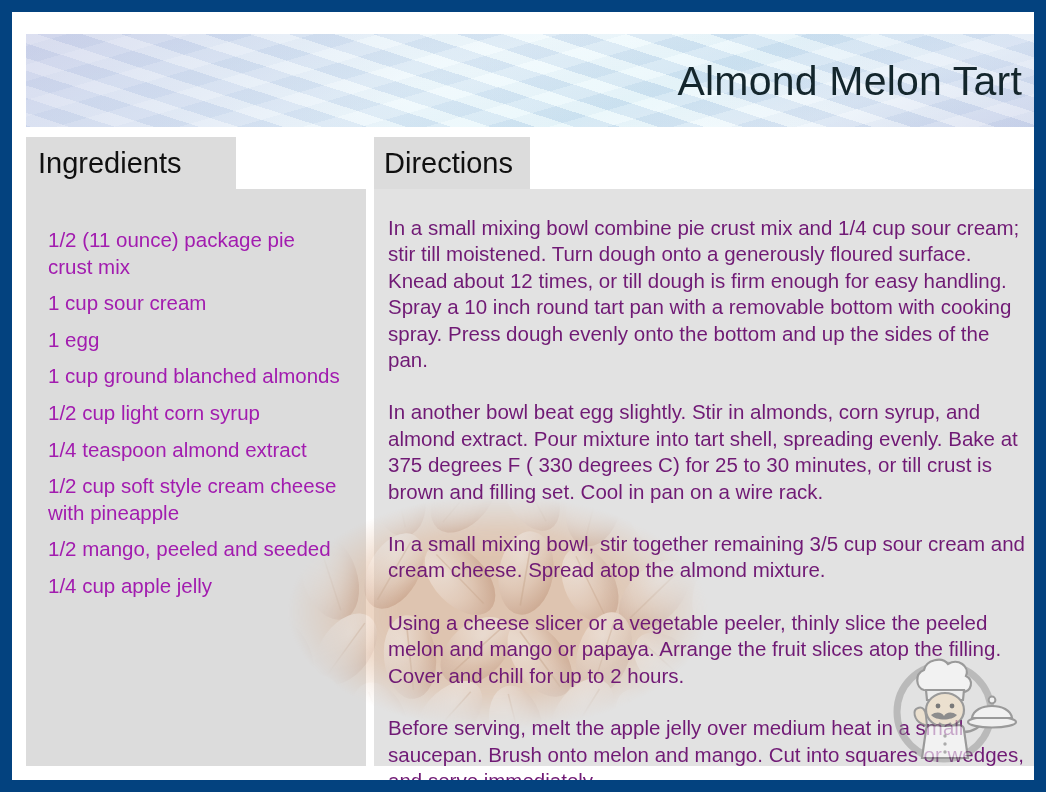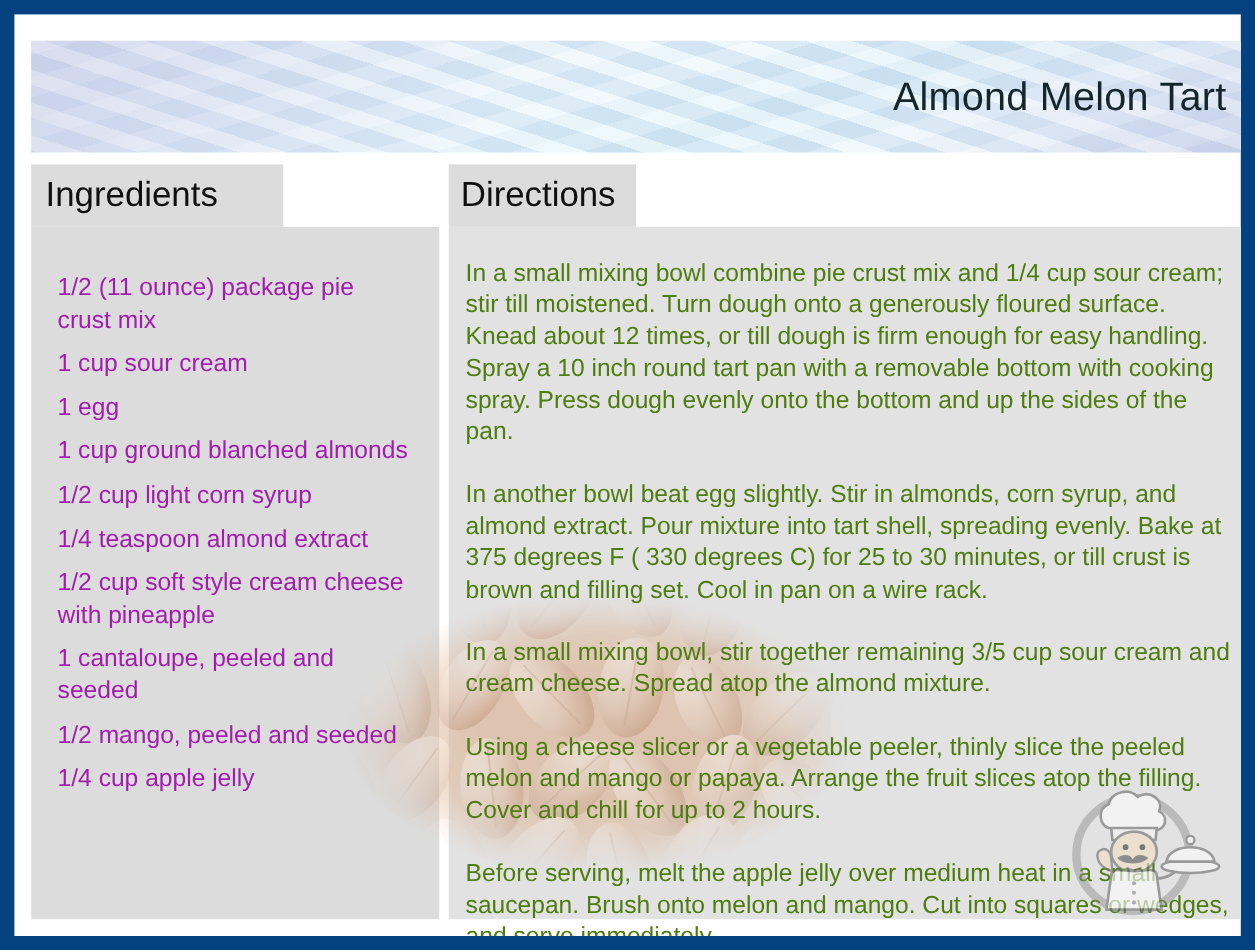--- a/index.html
+++ b/index.html
@@ -57,21 +57,21 @@
     position: absolute;
     inset: 0;
     background: linear-gradient(90deg, rgba(205,210,235,0.45) 0%, rgba(224,243,250,0.12) 38%, rgba(208,240,248,0.0) 65%, rgba(199,208,235,0.30) 100%);
   }
   .banner-title {
     position: absolute;
     right: 22px;
     top: 50%;
     transform: translateY(-50%);
     z-index: 3;
-    font-size: 33px;
+    font-size: 41px;
     font-weight: 400;
     letter-spacing: .2px;
     color: #14262c;
     white-space: nowrap;
   }
 
   
   .columns {
     position: absolute;
     left: 2px;
@@ -138,21 +138,21 @@
     font-size: 20.5px;
     line-height: 26.6px;
     color: #a21caf;
     margin: 10px;
   }
 
   
   .dir-p {
     font-size: 20.5px;
     line-height: 26.4px;
-    color: #4d7c0f;
+    color: #701a75;
     margin: 0 0 26px 0;
   }
   .dir-p:last-child { margin-bottom: 0; }
 
   
   .almonds {
     position: absolute;
     left: 212px;
     top: 330px;
     width: 520px;
@@ -197,21 +197,20 @@
         <div class="panel">
           <div class="panel-inner">
             <ul class="ing-list">
               <li class="ing-item">1/2 (11 ounce) package pie crust mix</li>
               <li class="ing-item">1 cup sour cream</li>
               <li class="ing-item">1 egg</li>
               <li class="ing-item">1 cup ground blanched almonds</li>
               <li class="ing-item">1/2 cup light corn syrup</li>
               <li class="ing-item">1/4 teaspoon almond extract</li>
               <li class="ing-item">1/2 cup soft style cream cheese with pineapple</li>
-              <li class="ing-item">1 cantaloupe, peeled and seeded</li>
               <li class="ing-item">1/2 mango, peeled and seeded</li>
               <li class="ing-item">1/4 cup apple jelly</li>
             </ul>
           </div>
         </div>
       </div>
 
       <div class="col col-directions">
         <div class="tab">
           <span class="tab-title">Directions</span>

